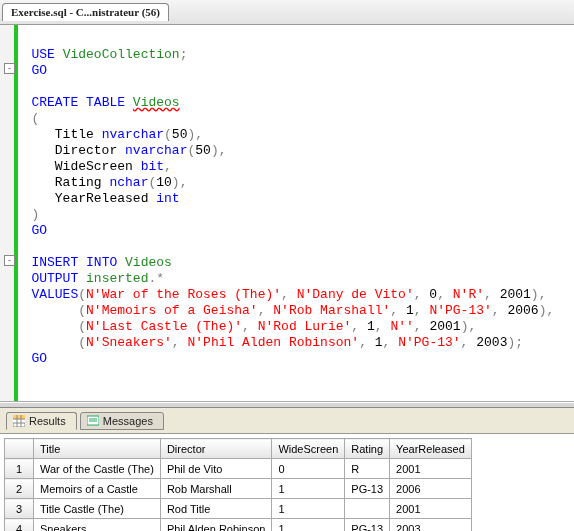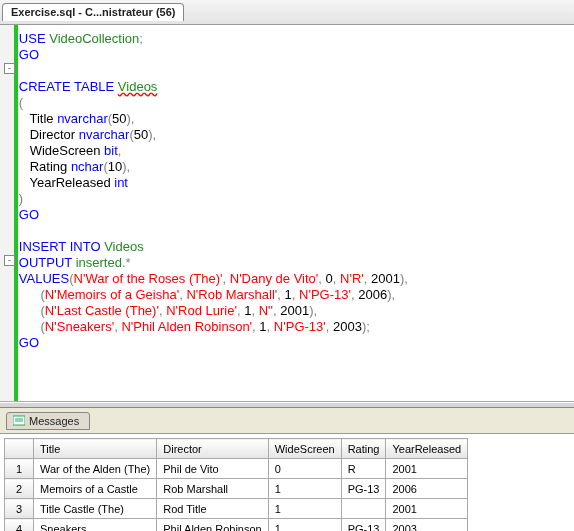--- a/index.html
+++ b/index.html
@@ -19,21 +19,21 @@
     padding-left: 2px;
     padding-top: 2px;
   }
   .tab {
     display: inline-block;
     border: 1px solid #888;
     border-bottom: none;
     border-radius: 4px 4px 0 0;
     padding: 2px 8px 3px 8px;
     background: #fff;
-    font-family: Liberation Sans, sans-serif;
+    font-family: Liberation Serif, serif;
     font-size: 11px;
     font-weight: bold;
     color: #222;
     position: relative;
     top: 1px;
   }
   .code-area {
     position: relative;
     height: 376px;
     background: #fff;
@@ -50,22 +50,22 @@
   }
   .green-bar {
     position: absolute;
     left: 14px; top: 0;
     width: 4px;
     height: 1000px;
     background: #22c322;
   }
   .code-pre {
     margin: 0;
-    padding: 6px 0 0 8px;
-    font-family: Liberation Sans, sans-serif;
+    padding: 22px 0 0 8px;
+    font-family: Liberation Mono, monospace;
     font-size: 13px;
     line-height: 16px;
     white-space: pre;
     position: relative;
     z-index: 2;
   }
   .kw-blue { color: #0000ff; }
   .kw-red { color: #ff0000; }
   .kw-grey { color: #808080; }
   .kw-black { color: #000; }
@@ -180,20 +180,38 @@
          <span class="kw-grey">(</span><span class="kw-red">N'Memoirs of a Geisha'</span><span class="kw-grey">,</span> <span class="kw-red">N'Rob Marshall'</span><span class="kw-grey">,</span> <span class="kw-black">1</span><span class="kw-grey">,</span> <span class="kw-red">N'PG-13'</span><span class="kw-grey">,</span> <span class="kw-black">2006</span><span class="kw-grey">),</span>
          <span class="kw-grey">(</span><span class="kw-red">N'Last Castle (The)'</span><span class="kw-grey">,</span> <span class="kw-red">N'Rod Lurie'</span><span class="kw-grey">,</span> <span class="kw-black">1</span><span class="kw-grey">,</span> <span class="kw-red">N''</span><span class="kw-grey">,</span> <span class="kw-black">2001</span><span class="kw-grey">),</span>
          <span class="kw-grey">(</span><span class="kw-red">N'Sneakers'</span><span class="kw-grey">,</span> <span class="kw-red">N'Phil Alden Robinson'</span><span class="kw-grey">,</span> <span class="kw-black">1</span><span class="kw-grey">,</span> <span class="kw-red">N'PG-13'</span><span class="kw-grey">,</span> <span class="kw-black">2003</span><span class="kw-grey">);</span>
    <span class="kw-blue">GO</span>
 </pre>
 </div>
 
 <div class="splitter"></div>
 
 <div class="results-bar">
+  <span class="res-tab">
+    <span class="grid-icon">
+      <svg width="12" height="12">
+          <rect x="0" y="0" width="12" height="12" fill="#fff" stroke="#888"></rect>
+          <rect x="0" y="0" width="4" height="4" fill="#fc6"></rect>
+          <rect x="4" y="0" width="4" height="4" fill="#fc6"></rect>
+          <rect x="8" y="0" width="4" height="4" fill="#fc6"></rect>
+          <rect x="0" y="4" width="4" height="4" fill="#fff"></rect>
+          <rect x="4" y="4" width="4" height="4" fill="#fff"></rect>
+          <rect x="8" y="4" width="4" height="4" fill="#fff"></rect>
+          <line x1="0" y1="4" x2="12" y2="4" stroke="#888"></line>
+          <line x1="0" y1="8" x2="12" y2="8" stroke="#888"></line>
+          <line x1="4" y1="0" x2="4" y2="12" stroke="#888"></line>
+          <line x1="8" y1="0" x2="8" y2="12" stroke="#888"></line>
+        </svg>
+    </span>
+    <span>Results</span>
+  </span>
   <span class="res-tab inactive">
     <span class="grid-icon">
       <svg width="12" height="12">
           <rect x="0" y="1" width="12" height="9" fill="#fff" stroke="#2a6"></rect>
           <line x1="2" y1="4" x2="10" y2="4" stroke="#2a6"></line>
           <line x1="2" y1="6" x2="10" y2="6" stroke="#2a6"></line>
         </svg>
     </span>
     <span>Messages</span>
   </span>
@@ -207,21 +225,21 @@
         <th>Title</th>
         <th>Director</th>
         <th>WideScreen</th>
         <th>Rating</th>
         <th>YearReleased</th>
       </tr>
     </thead>
     <tbody id="grid-body">
         <tr>
           <td class="rownum">1</td>
-          <td>War of the Alden (The)</td>
+          <td>War of the Castle (The)</td>
           <td>Phil de Vito</td>
           <td>0</td>
           <td>R</td>
           <td>2001</td>
         </tr>
         <tr>
           <td class="rownum">2</td>
           <td>Memoirs of a Castle</td>
           <td>Rob Marshall</td>
           <td>1</td>

